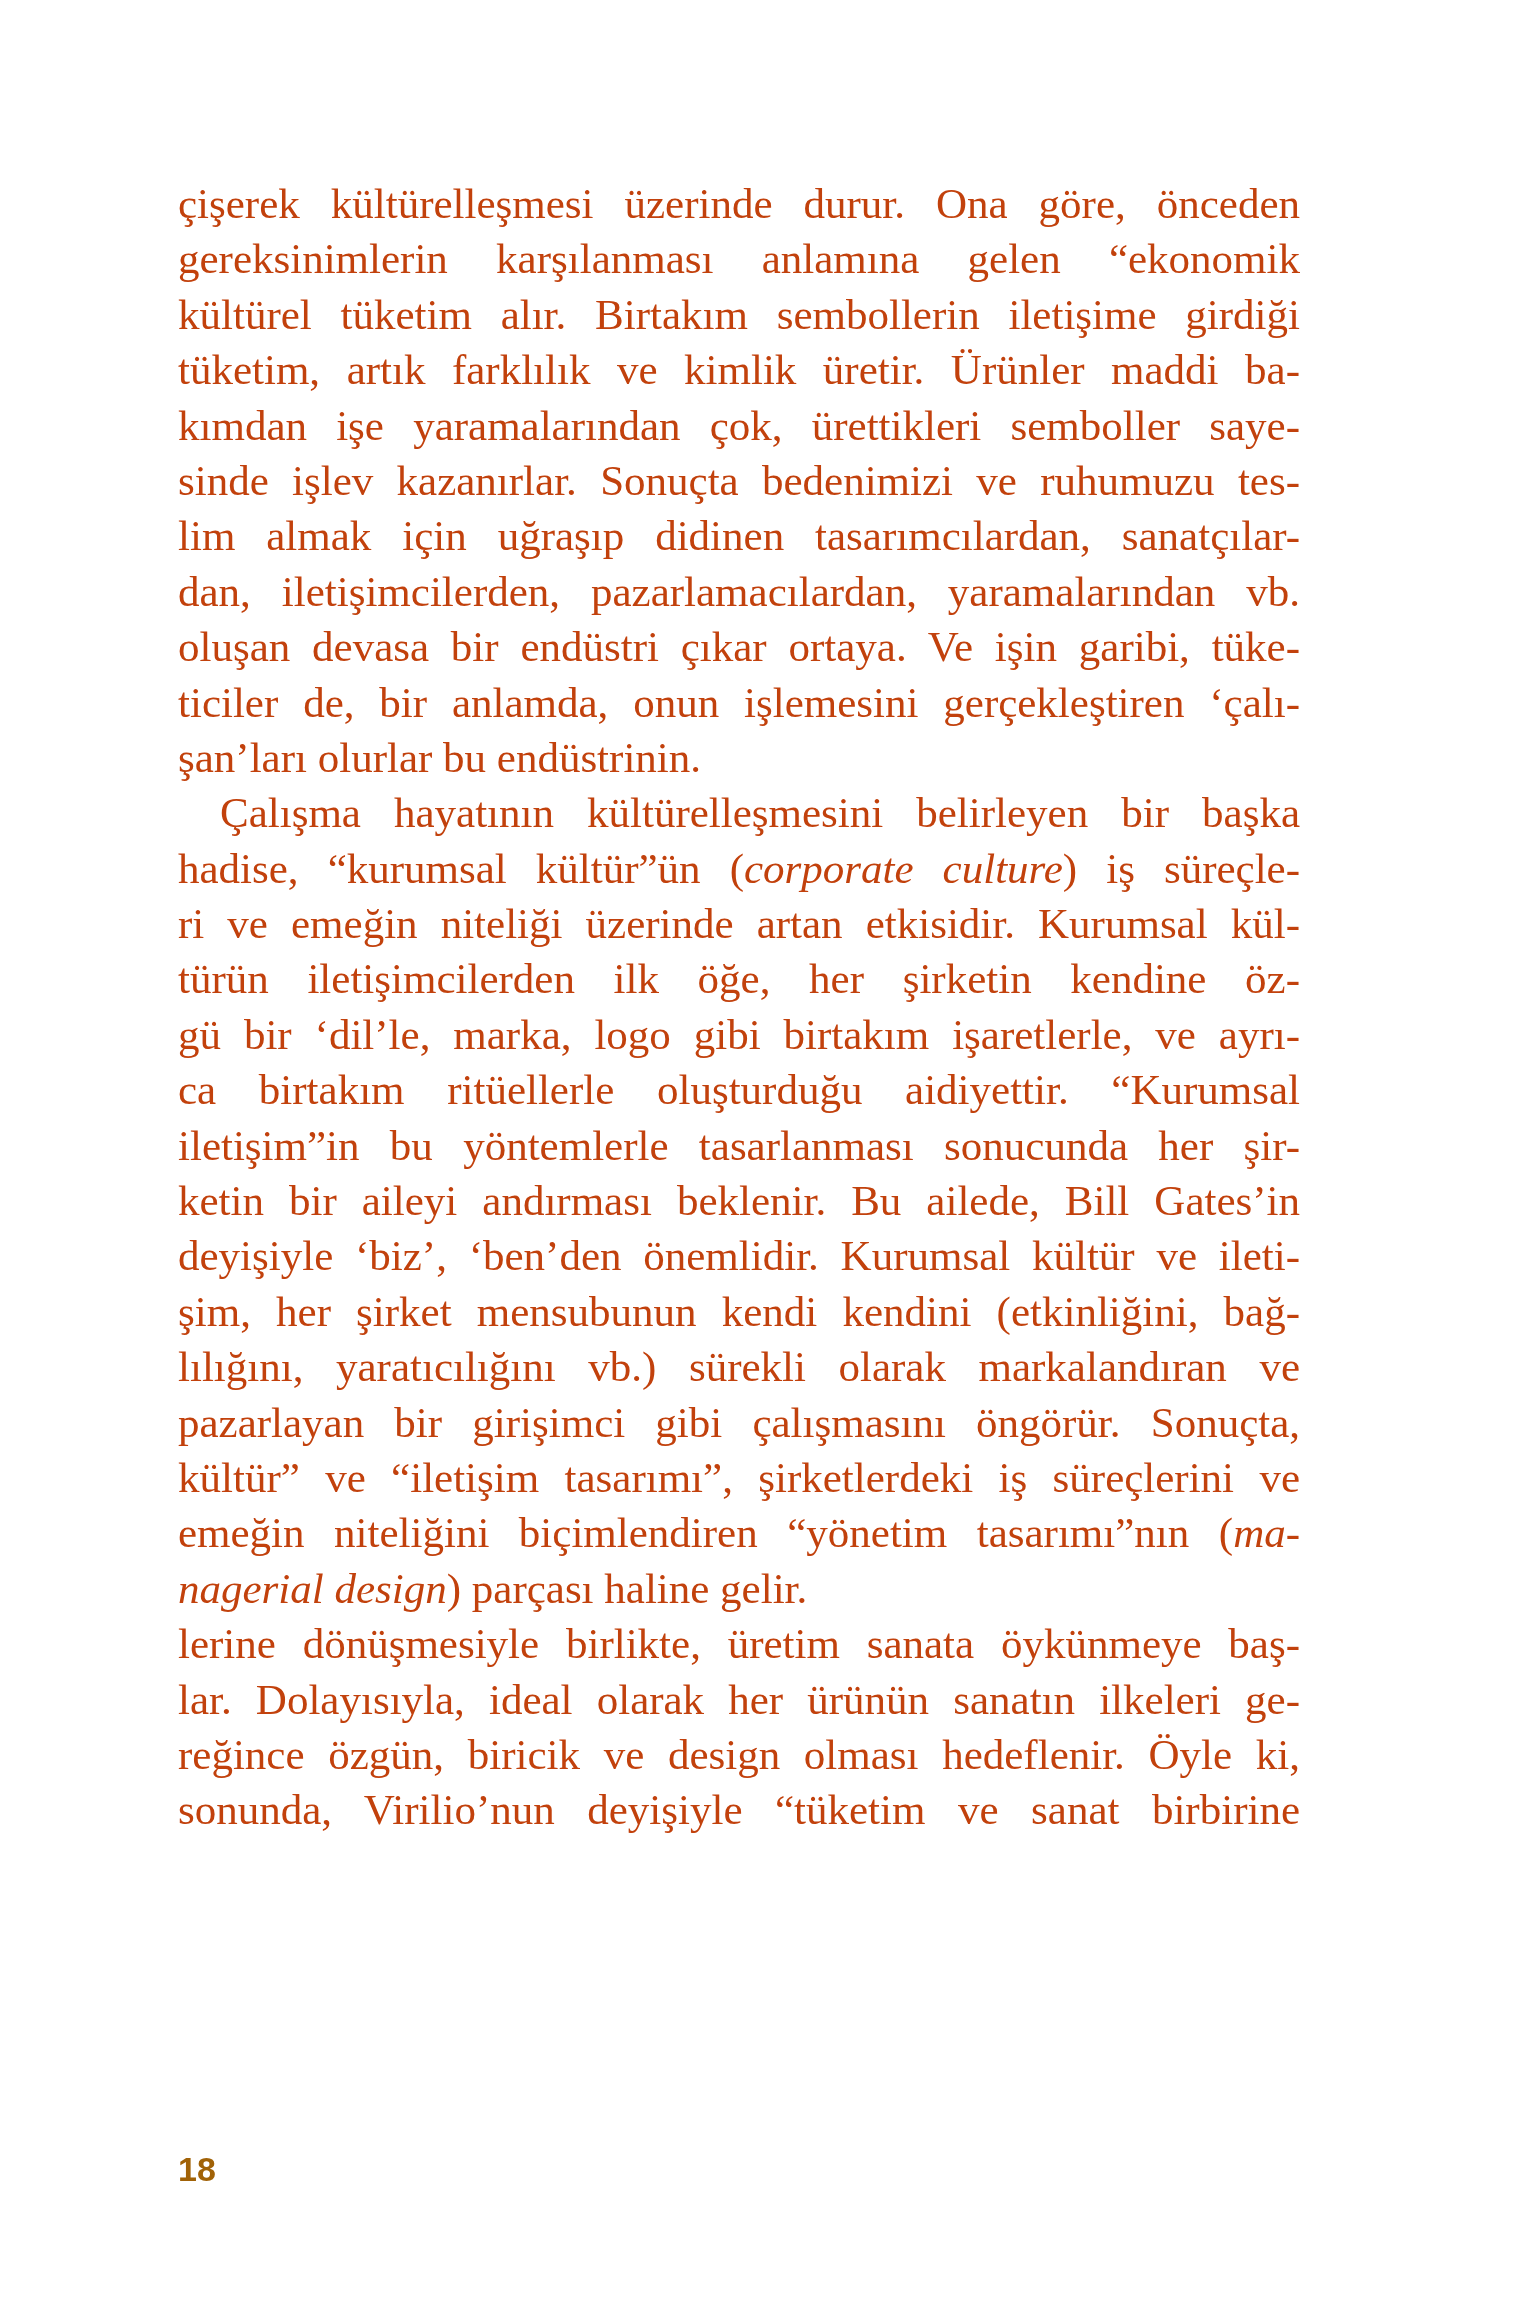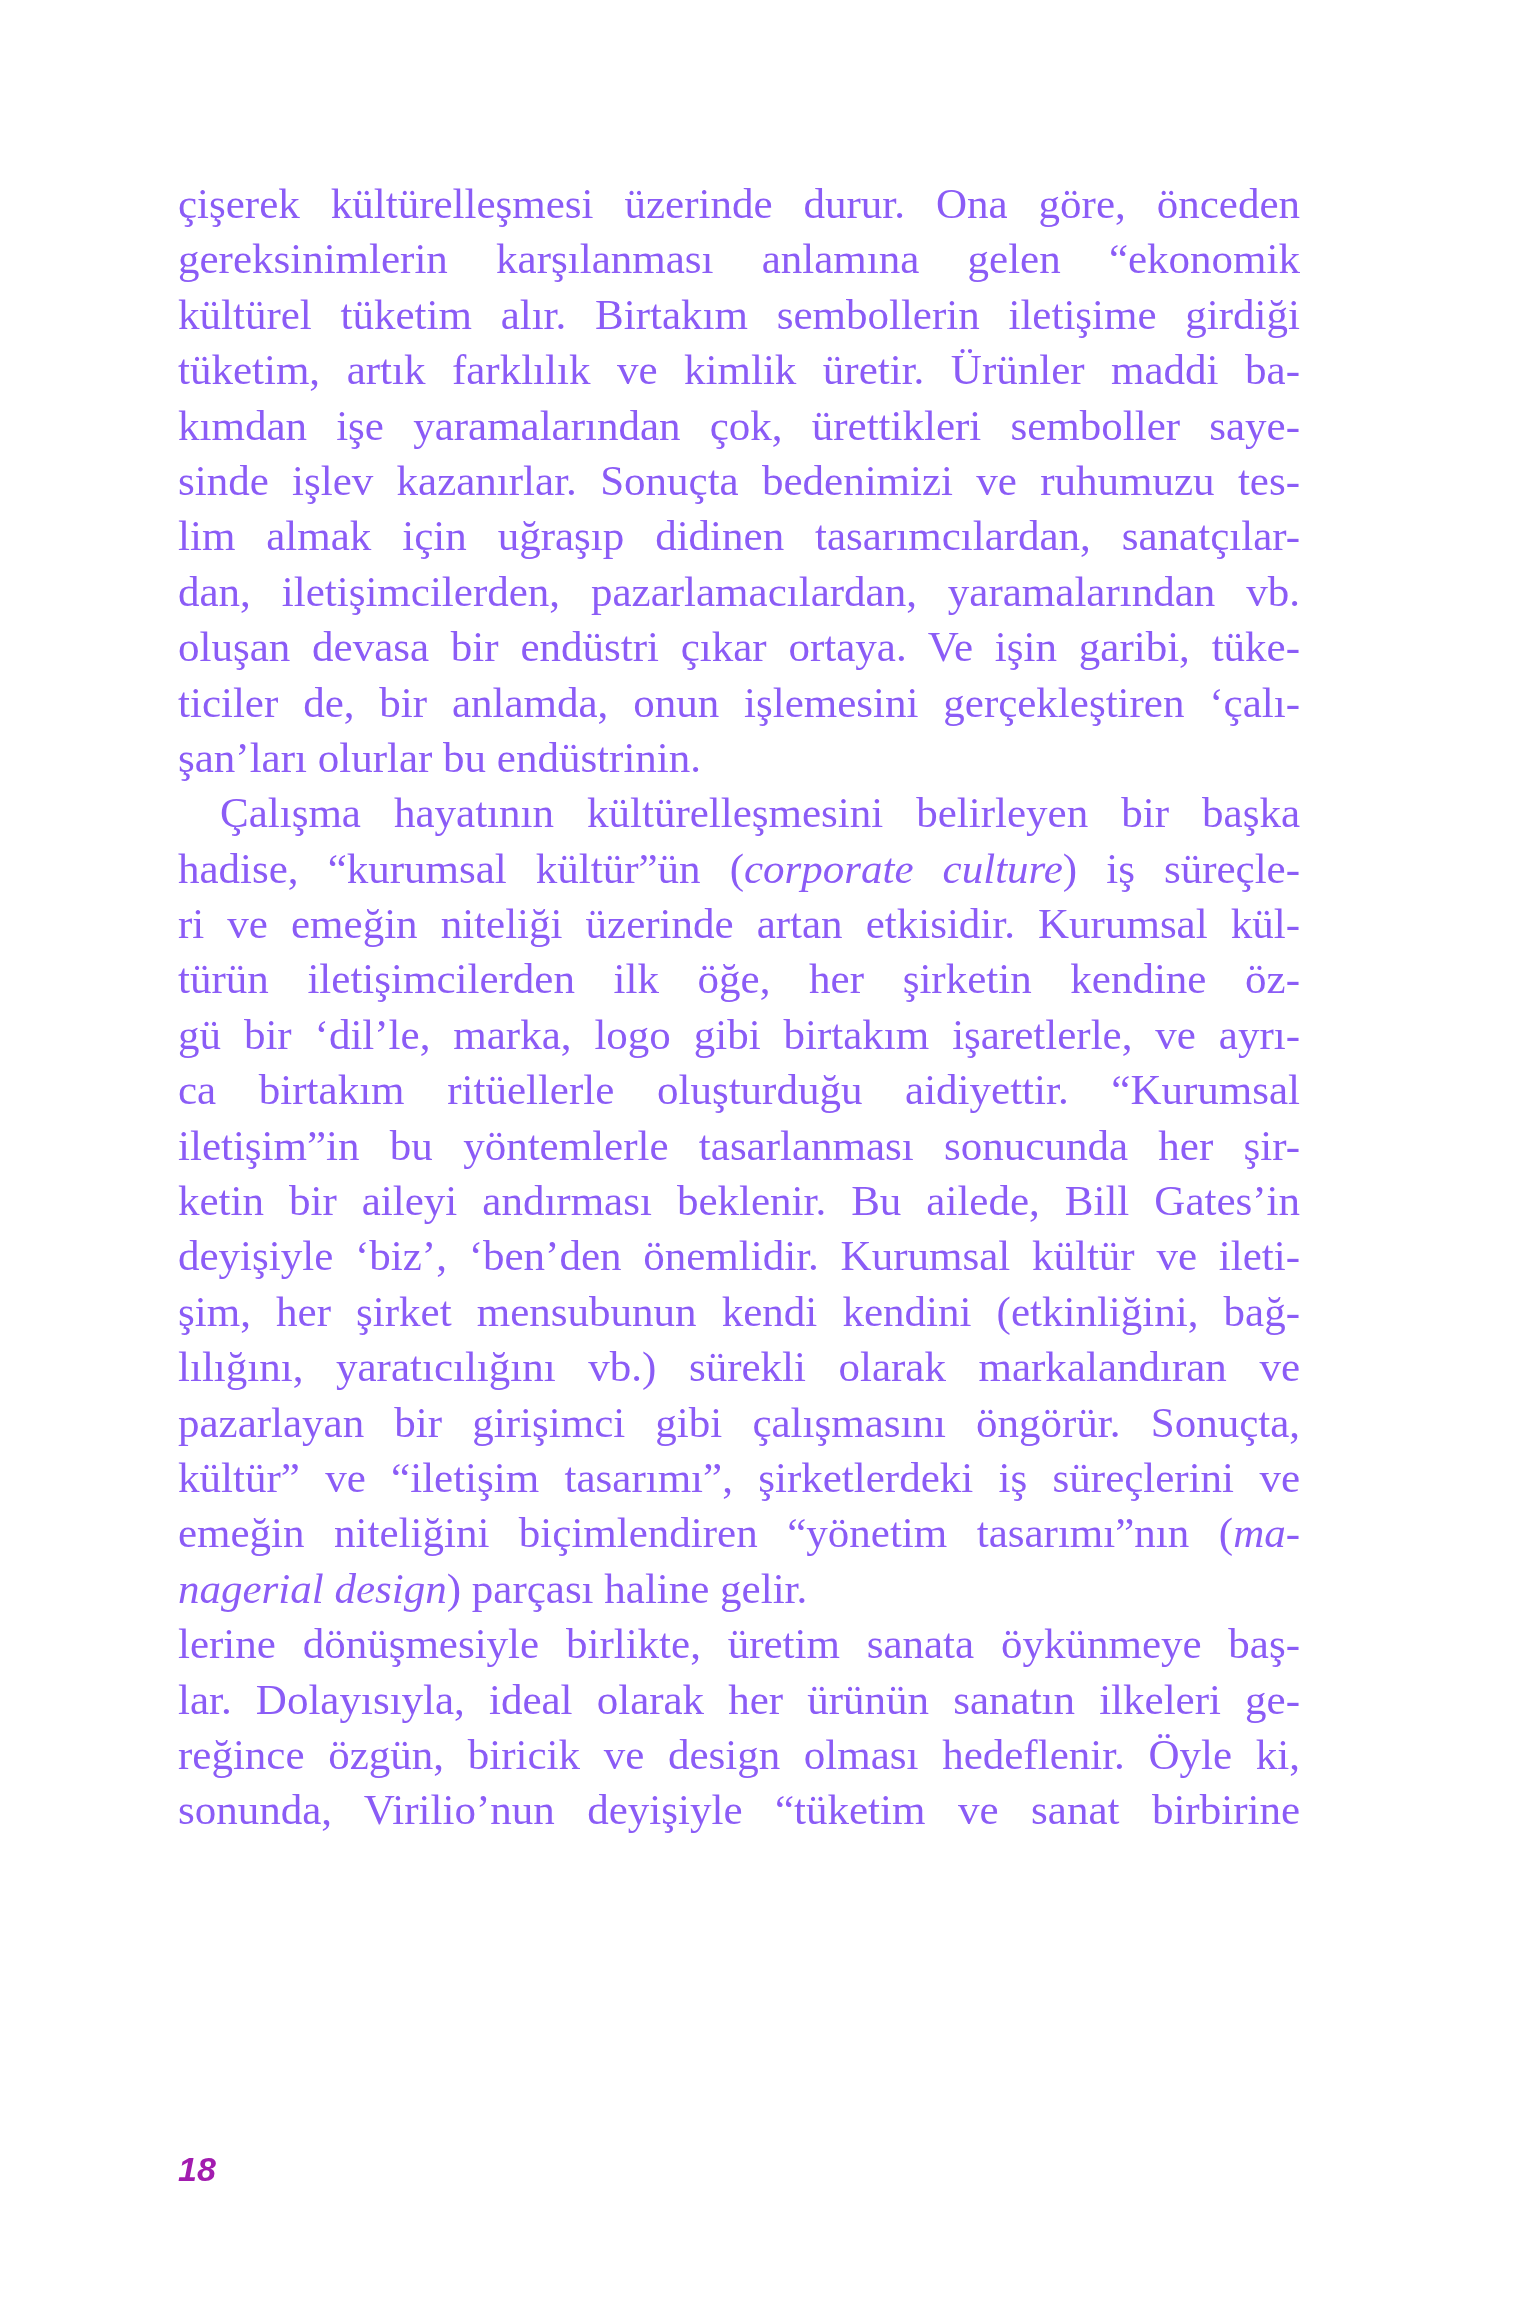--- a/index.html
+++ b/index.html
@@ -14,21 +14,21 @@
       overflow: hidden;
     }
     .page {
       position: absolute;
       left: 178px;
       top: 176px;
       width: 1122px;
       font-family: "Liberation Serif", "DejaVu Serif", serif;
       font-size: 43px;
       line-height: 55.4px;
-      color: #8b5cf6;
+      color: #c2410c;
     }
     .line {
       display: block;
       white-space: nowrap;
       text-align: justify;
       text-align-last: justify;
       height: 55.4px;
     }
     .line.last {
       text-align-last: left;
@@ -39,22 +39,21 @@
     .line .it {
       font-style: italic;
     }
     .page-number {
       position: absolute;
       left: 178px;
       top: 2150px;
       font-family: "Liberation Sans", "DejaVu Sans", sans-serif;
       font-weight: bold;
       font-size: 34px;
-      color: #a21caf;
-      font-style: italic;
+      color: #a16207;
     }
   </style>
 </head>
 <body>
 
 <div class="page" id="page-body">
     <div>
       <span class="line"><span>çişerek kültürelleşmesi üzerinde durur. Ona göre, önceden</span></span>
       <span class="line"><span>gereksinimlerin karşılanması anlamına gelen “ekonomik</span></span>
       <span class="line"><span>kültürel tüketim alır. Birtakım sembollerin iletişime girdiği</span></span>

